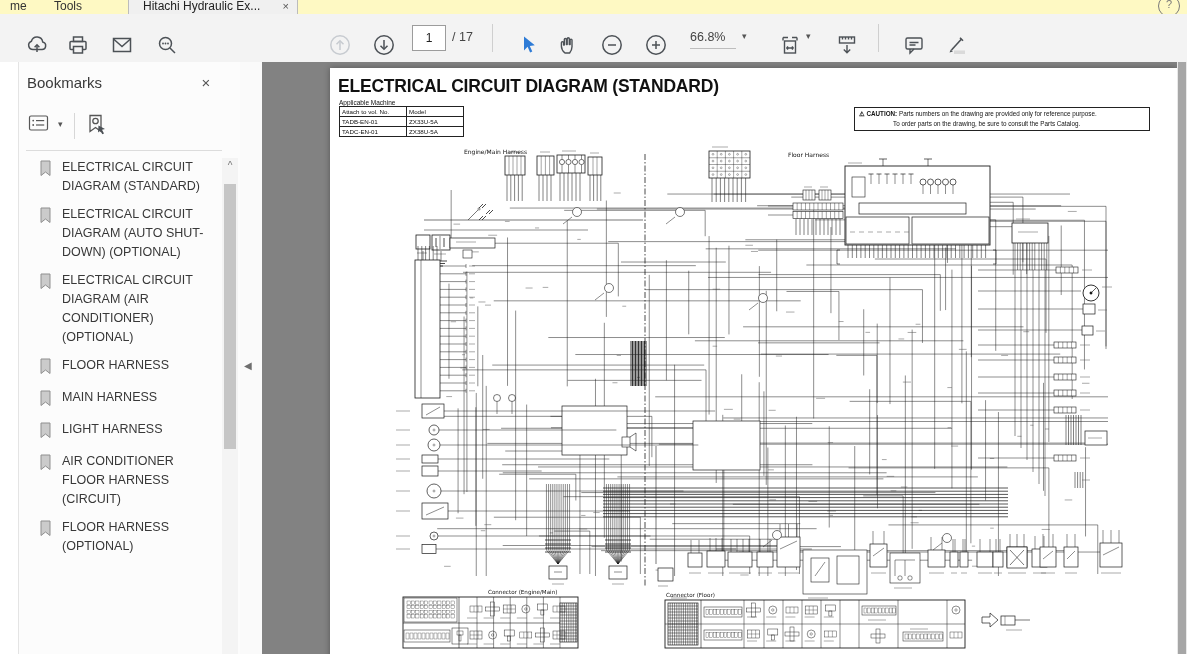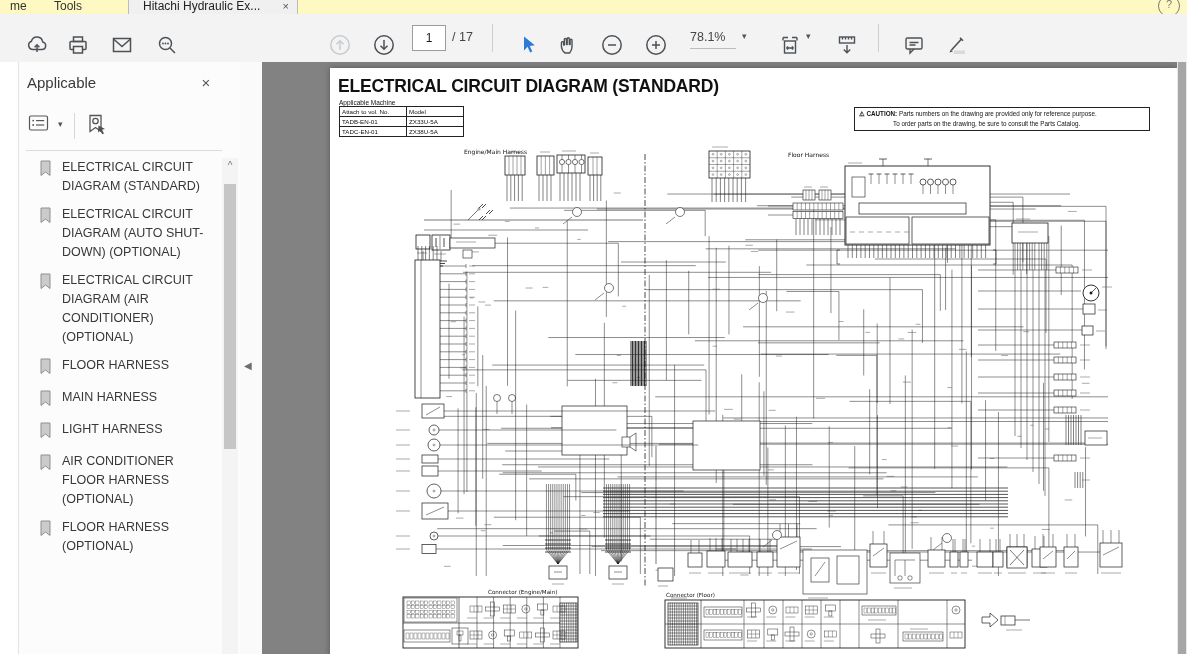--- a/index.html
+++ b/index.html
@@ -147,21 +147,21 @@
         <circle cx="12" cy="12" r="9.2"></circle>
           <path d="M8 12h8"></path>
       </svg>
       </span>
     <span class="tb-ic" style="left:644px">
       <svg width="24" height="24" viewBox="0 0 24 24" fill="none" stroke="currentColor" stroke-width="1.5">
         <circle cx="12" cy="12" r="9.2"></circle>
           <path d="M8 12h8M12 8v8"></path>
       </svg>
       </span>
-    <span class="zoomval">78.1%</span>
+    <span class="zoomval">66.8%</span>
     <span class="zoomcaret">▾</span>
 
     <span class="tb-ic" style="left:778px">
       <svg width="24" height="24" viewBox="0 0 24 24" fill="none" stroke="currentColor" stroke-width="1.4">
         <path d="M5 4.5h5M14 4.5h5M5 4.5v3M19 4.5v3"></path>
         <rect x="6.5" y="8" width="11" height="12"></rect>
         <path d="M8.5 15h7M8.5 15l1.6-1.5M8.5 15l1.6 1.5M15.5 15 13.9 13.5M15.5 15l-1.6 1.5"></path>
       </svg>
       </span>
     <span class="fitcaret">▾</span>
@@ -186,21 +186,21 @@
         <path d="M7.5 17 17.5 6" stroke="#4c5156" stroke-width="1.6" fill="none"></path>
         <path d="M5.5 19.5l3.4-.9-2.1-2.1z" fill="#4c5156"></path>
         <path d="M16 4.8l3 3" stroke="#4c5156" stroke-width="1.6"></path>
       </svg>
       </span>
   </div>
 
   <div class="gutter"></div>
 
   <div class="panel">
-    <div class="panel-title">Applicable</div>
+    <div class="panel-title">Bookmarks</div>
     <div class="panel-x">×</div>
     <div class="panel-tools">
       <span style="position:absolute;left:0;top:2px">
         <svg width="24" height="24" viewBox="0 0 24 24" fill="none" stroke="currentColor" stroke-width="1.2">
           <rect x="2.5" y="4" width="18" height="14" rx="1.5"></rect>
           <circle cx="6.2" cy="8.6" r=".9" fill="currentColor" stroke="none"></circle>
             <path d="M9 8.6h8.2"></path>
           <circle cx="6.2" cy="13" r=".9" fill="currentColor" stroke="none"></circle>
             <path d="M9 13h8.2"></path>
         </svg></span>
@@ -248,21 +248,21 @@
       <div class="bm-item">
           <span class="bm-ic"><svg width="13" height="17" viewBox="0 0 13 17">
               <path d="M2 1h9v14.5L6.5 12 2 15.5z" fill="#cbcbcb" stroke="#8f8f8f"></path>
             </svg></span>
           <span class="bm-tx">LIGHT HARNESS</span>
         </div>
       <div class="bm-item">
           <span class="bm-ic"><svg width="13" height="17" viewBox="0 0 13 17">
               <path d="M2 1h9v14.5L6.5 12 2 15.5z" fill="#cbcbcb" stroke="#8f8f8f"></path>
             </svg></span>
-          <span class="bm-tx">AIR CONDITIONER FLOOR HARNESS (OPTIONAL)</span>
+          <span class="bm-tx">AIR CONDITIONER FLOOR HARNESS (CIRCUIT)</span>
         </div>
       <div class="bm-item">
           <span class="bm-ic"><svg width="13" height="17" viewBox="0 0 13 17">
               <path d="M2 1h9v14.5L6.5 12 2 15.5z" fill="#cbcbcb" stroke="#8f8f8f"></path>
             </svg></span>
           <span class="bm-tx">FLOOR HARNESS (OPTIONAL)</span>
         </div>
     </div>
     <div class="bm-scroll">
       <span class="bm-up">^</span>

